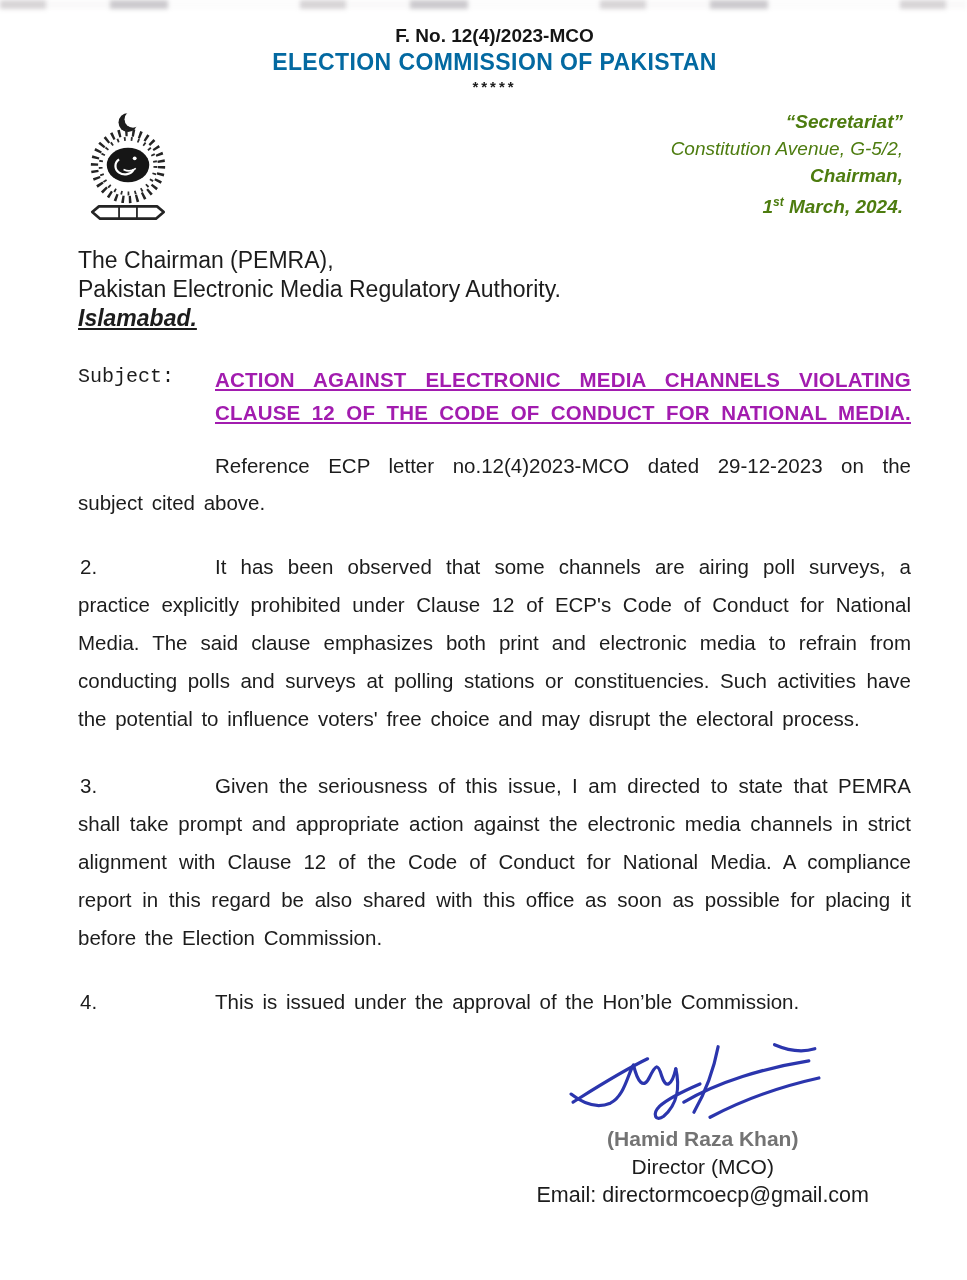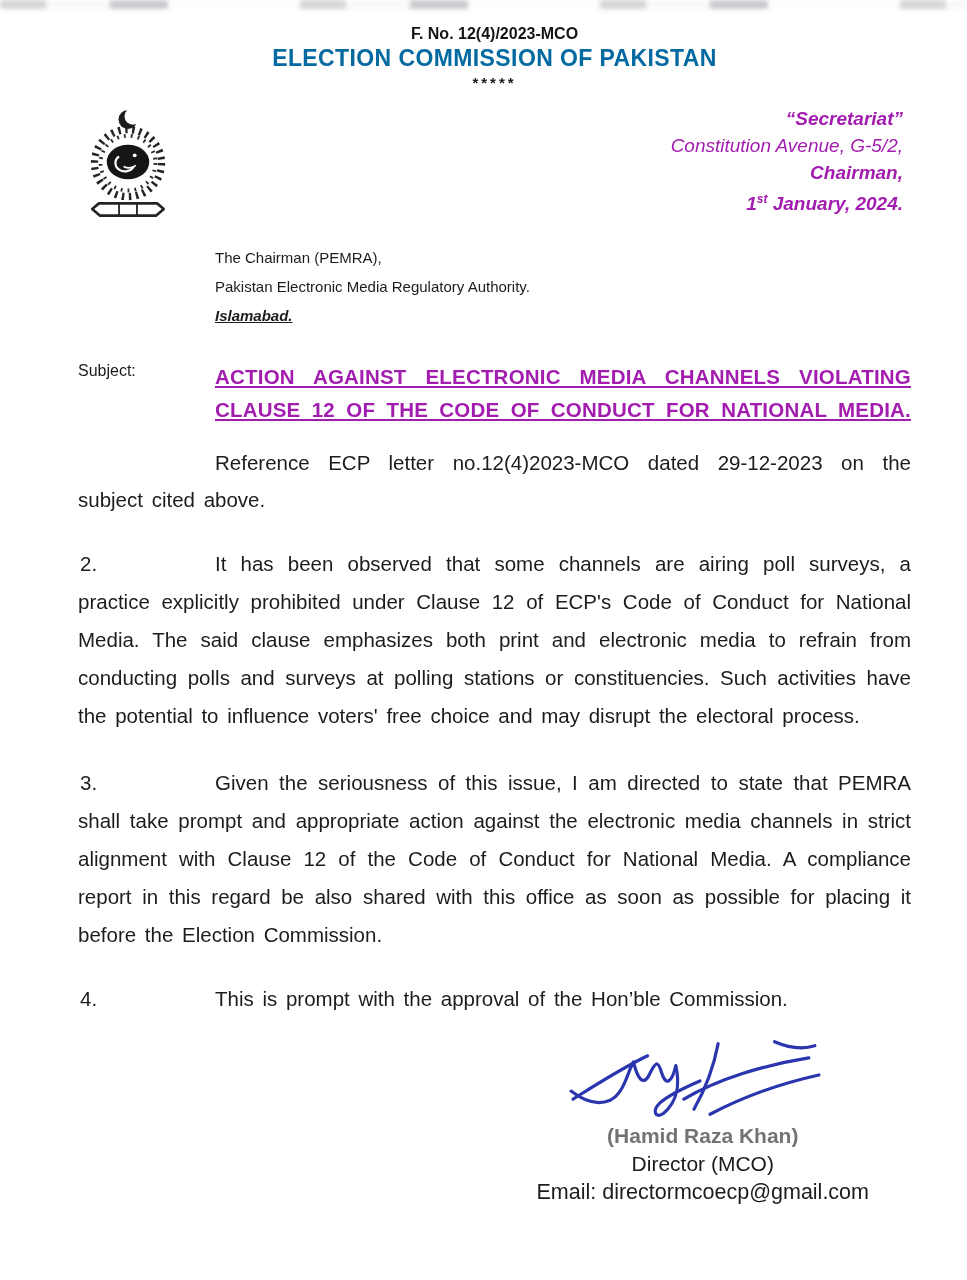--- a/index.html
+++ b/index.html
@@ -18,38 +18,38 @@
     position:absolute;top:0;left:0;width:100%;height:9px;
     background:repeating-linear-gradient(90deg,
       rgba(110,100,108,.28) 0 46px,
       rgba(205,200,203,.10) 46px 110px,
       rgba(85,78,90,.30) 110px 168px,
       rgba(222,219,221,.08) 168px 300px);
     filter:blur(2px);
   }
   
   .hdr{text-align:center;line-height:1.25;}
-  .file-no{font-size:16px;font-weight:bold;color:#151515;}
+  .file-no{font-size:19px;font-weight:bold;color:#151515;}
   .org{font-size:23px;font-weight:bold;letter-spacing:.4px;color:#0369a1;}
   .stars{font-size:15px;font-weight:bold;letter-spacing:3px;margin-top:1px;}
   
   .head-row{display:flex;justify-content:space-between;align-items:flex-start;margin-top:8px;}
   .emblem{margin-left:-6px;margin-top:4px;}
   .addr{
     text-align:right;font-style:italic;font-size:19px;line-height:27px;
-    margin-right:8px;margin-top:4px;color:#a21caf;
+    margin-right:8px;margin-top:4px;color:#4d7c0f;
   }
   .addr .b{font-weight:bold;}
   .addr sup{font-size:12px;}
   
-  .recipient{margin-left:137px;margin-top:24px;font-size:15px;line-height:29px;}
+  .recipient{margin-top:24px;font-size:23px;line-height:29px;}
   .recipient .city{font-weight:bold;font-style:italic;text-decoration:underline;}
   
   .subject-row{display:flex;margin-top:30px;}
-  .subject-label{flex:0 0 137px;font-size:16px;padding-top:2px;}
+  .subject-label{flex:0 0 137px;font-size:20px;padding-top:2px;font-family:Liberation Mono, monospace;}
   .subject-text{
     flex:1;font-size:20.5px;font-weight:bold;line-height:33px;
     text-decoration:underline;text-align:justify;text-align-last:justify;
     letter-spacing:.2px;word-spacing:3px;color:#a21caf;
   }
   
   .para{
     position:relative;
     font-size:20.5px;line-height:38px;
     text-align:justify;word-spacing:3px;
@@ -95,21 +95,21 @@
       <path d="M46,55 q6,3 11,-1" fill="none" stroke="#ffffff" stroke-width="1.4"></path>
 
       <path d="M24,88 L76,88 L82,93 L75,99 L25,99 L18,93 Z" fill="none" stroke="#242424" stroke-width="2.4" stroke-linejoin="round"></path>
       <path d="M42,88 L42,99 M58,88 L58,99" stroke="#242424" stroke-width="1.6"></path>
     </svg>
 
     <div class="addr">
       <div class="b">“Secretariat”</div>
       <div>Constitution Avenue, G-5/2,</div>
       <div class="b">Chairman,</div>
-      <div class="b"><span>1</span><sup>st</sup><span> January, 2024.</span></div>
+      <div class="b"><span>1</span><sup>st</sup><span> March, 2024.</span></div>
     </div>
   </div>
 
   <div class="recipient">
     <div>The Chairman (PEMRA),</div>
     <div>Pakistan Electronic Media Regulatory Authority.</div>
     <div class="city">Islamabad.</div>
   </div>
 
   <div class="subject-row">
@@ -126,21 +126,21 @@
     <span class="txt">It has been observed that some channels are airing poll surveys, a practice explicitly prohibited under Clause 12 of ECP's Code of Conduct for National Media. The said clause emphasizes both print and electronic media to refrain from conducting polls and surveys at polling stations or constituencies. Such activities have the potential to influence voters' free choice and may disrupt the electoral process.</span>
   </p>
 
   <p class="para p3">
     <span class="num">3.</span>
     <span class="txt">Given the seriousness of this issue, I am directed to state that PEMRA shall take prompt and appropriate action against the electronic media channels in strict alignment with Clause 12 of the Code of Conduct for National Media. A compliance report in this regard be also shared with this office as soon as possible for placing it before the Election Commission.</span>
   </p>
 
   <p class="para p4">
     <span class="num">4.</span>
-    <span class="txt">This is prompt with the approval of the Hon’ble Commission.</span>
+    <span class="txt">This is issued under the approval of the Hon’ble Commission.</span>
   </p>
 
   <div class="sig-block">
     <svg class="sig-scrawl" width="272" height="96" viewBox="0 0 270 90">
       <g fill="none" stroke="#2b35ad" stroke-width="3.2" stroke-linecap="round" stroke-linejoin="round">
         <path d="M6,64 C30,49 55,33 80,21"></path>
         <path d="M4,56 C18,67 31,70 43,65 C57,58 60,37 66,27 C70,44 76,52 82,39 C88,27 90,25 94,38 C98,51 104,48 108,31"></path>
         <path d="M108,31 C112,48 110,66 96,78 C88,84 84,76 92,68 C102,59 118,52 132,46"></path>
         <path d="M150,9 C146,30 138,53 126,74"></path>
         <path d="M116,64 C150,44 196,30 240,23"></path>

